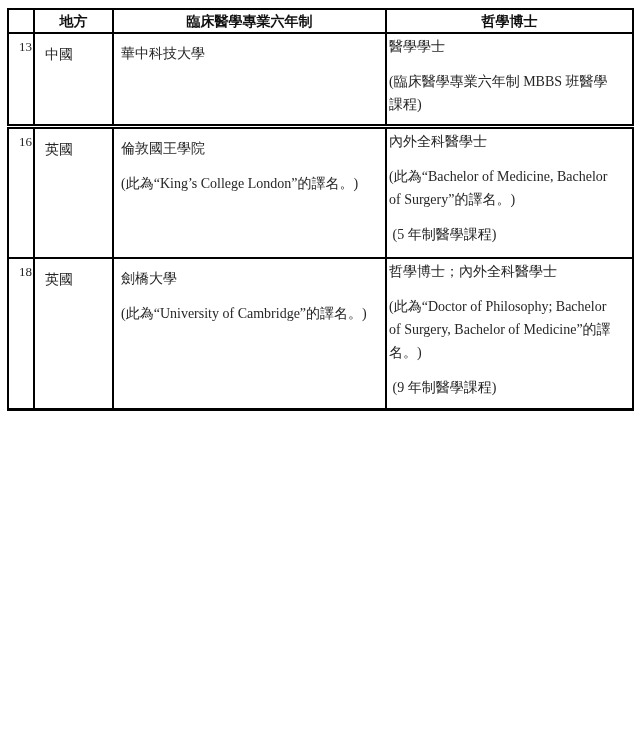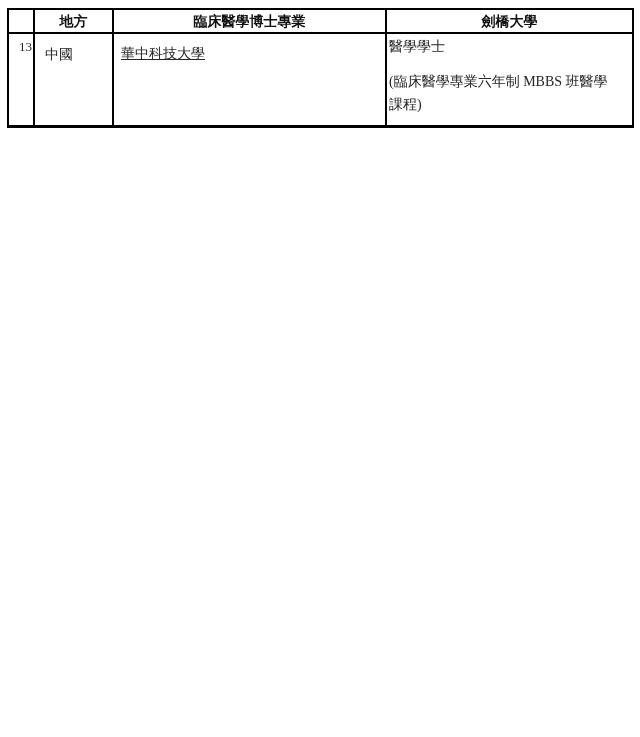--- a/index.html
+++ b/index.html
@@ -54,54 +54,84 @@
   }
   td p + p { margin-top: 12px; }
 
   .cell-no {
     padding: 5px 3px 0 10px;
     font-size: 13px;
     text-align: right;
     line-height: 16px;
   }
   .cell-place { padding: 9px 2px 0 10px; margin-top: 32px; }
-  .cell-body  { padding: 8px 8px 0 7px; text-decoration: underline; }
+  .cell-body  { padding: 8px 8px 0 7px; }
   .cell-qual  { padding: 1px 20px 0 2px; }
 
   
   tr.section-break td { border-top: 5px double #000; }
 </style>
 </head>
 <body>
 
 <div class="page">
   <table class="qual-table">
     <colgroup>
       <col class="c-no">
         <col class="c-place">
         <col class="c-body">
         <col class="c-qual">
     </colgroup>
     <thead>
       <tr>
         <th></th>
         <th>地方</th>
-        <th>臨床醫學博士專業</th>
-        <th>劍橋大學</th>
+        <th>臨床醫學專業六年制</th>
+        <th>哲學博士</th>
       </tr>
     </thead>
     <tbody id="rows">
         <tr style="height: 93px;">
           <td class="cell-no">13.</td>
           <td class="cell-place">
             <p>中國</p>
           </td>
           <td class="cell-body">
             <p>華中科技大學</p>
           </td>
           <td class="cell-qual">
             <p>醫學學士</p>
             <p>(臨床醫學專業六年制 MBBS 班醫學課程)</p>
           </td>
         </tr>
+        <tr class="section-break" style="height: 132px;">
+          <td class="cell-no">16.</td>
+          <td class="cell-place">
+            <p>英國</p>
+          </td>
+          <td class="cell-body">
+            <p>倫敦國王學院</p>
+            <p>(此為“King’s College London”的譯名。)</p>
+          </td>
+          <td class="cell-qual">
+            <p>內外全科醫學士</p>
+            <p>(此為“Bachelor of Medicine, Bachelor of Surgery”的譯名。)</p>
+            <p> (5 年制醫學課程)</p>
+          </td>
+        </tr>
+        <tr style="height: 151px;">
+          <td class="cell-no">18.</td>
+          <td class="cell-place">
+            <p>英國</p>
+          </td>
+          <td class="cell-body">
+            <p>劍橋大學</p>
+            <p>(此為“University of Cambridge”的譯名。)</p>
+          </td>
+          <td class="cell-qual">
+            <p>哲學博士；內外全科醫學士</p>
+            <p>(此為“Doctor of Philosophy; Bachelor of Surgery, Bachelor of Medicine”的譯名。)</p>
+            <p> (9 年制醫學課程)</p>
+          </td>
+        </tr>
       </tbody>
   </table>
 </div>
 
 </body></html>

